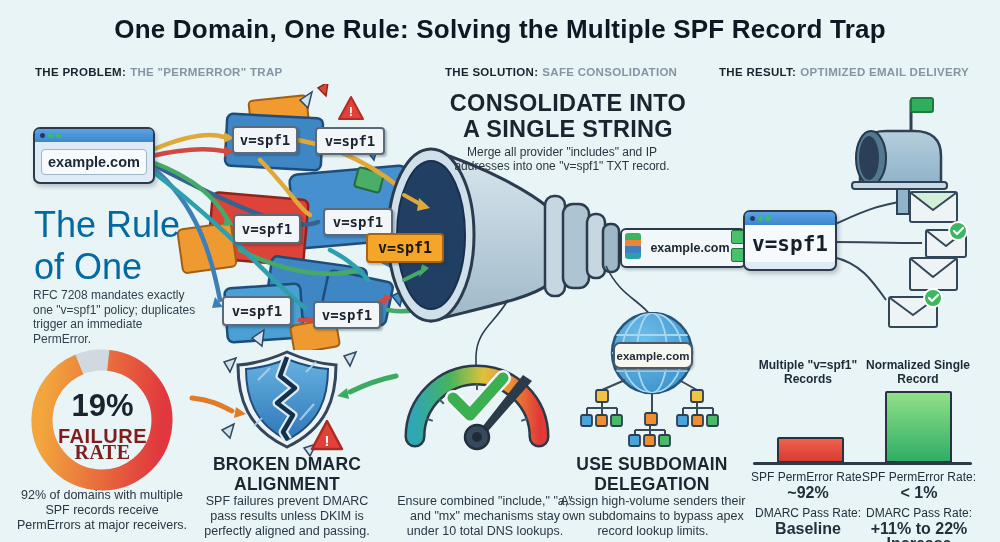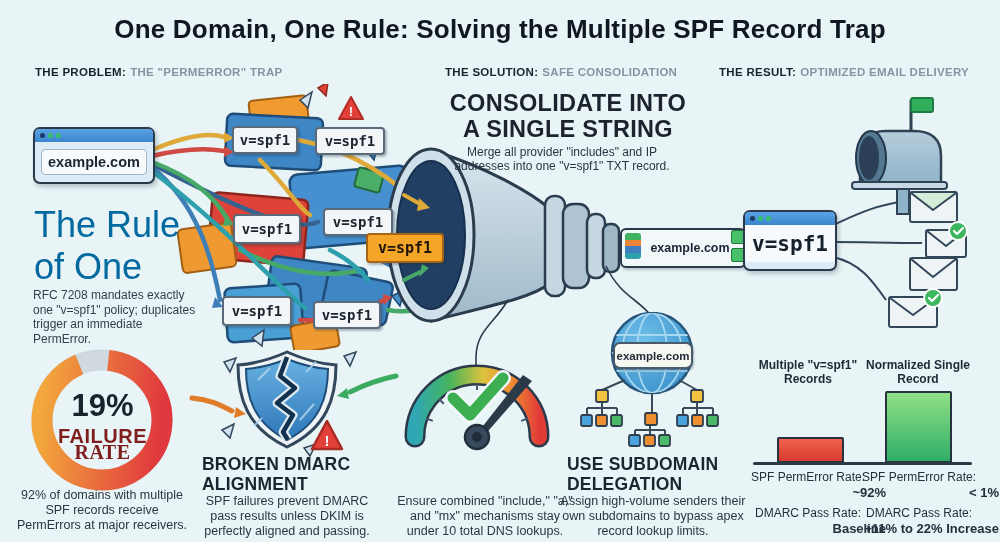--- a/index.html
+++ b/index.html
@@ -12,35 +12,35 @@
   .browser{border:2.5px solid #2b3a4a;border-radius:7px;background:#dcebf5;box-shadow:2px 3px 4px rgba(30,50,70,.25);}
   .bbar{height:13px;background:linear-gradient(180deg,#5aa2e2,#3d85cf);border-radius:4px 4px 0 0;display:flex;align-items:center;padding-left:5px;gap:3px;}
   .dot{width:5px;height:5px;border-radius:50%;}
   .d1{background:#1d3b66;} .d2{background:#35c06a;} .d3{background:#35c06a;}
   .urlbox{margin:7px auto 0;background:#f6fafc;border:1.5px solid #9fb4c4;border-radius:4px;text-align:center;font-weight:bold;color:#1b2733;}
   .tag{font-family:"DejaVu Sans Mono",monospace;font-weight:bold;font-size:14px;color:#1b242e;background:#f3f6f8;border:2px solid #5a6a78;border-radius:4px;display:flex;align-items:center;justify-content:center;box-shadow:1.5px 2px 2px rgba(30,50,70,.3);}
   .tag.orange{background:#f5a628;border-color:#a66414;color:#20160a;}
   .ruletitle{font-size:36px;font-weight:500;color:#0369a1;line-height:1.16;}
   .smalltext{font-size:12px;color:#323f4c;line-height:1.22;}
   .bigheading{font-size:23.5px;font-weight:600;color:#1b242e;line-height:1.12;text-align:center;letter-spacing:.3px;}
-  .cardtitle{font-size:17.5px;font-weight:bold;color:#1b2630;line-height:1.12;text-align:left;letter-spacing:.2px;}
+  .cardtitle{font-size:17.5px;font-weight:bold;color:#1b2630;line-height:1.12;text-align:center;letter-spacing:.2px;}
   .caption{font-size:12.5px;color:#2a3642;line-height:1.2;text-align:center;}
   .donutbig{font-size:31px;font-weight:bold;color:#18232e;text-align:center;}
   .donutword{font-size:20px;font-weight:bold;color:#7f1d1d;text-align:center;letter-spacing:.5px;}
   .tube{left:620px;top:228px;width:122px;height:36px;background:#f2f7fa;border:2px solid #2b3a4a;border-radius:6px;box-shadow:1px 2px 3px rgba(30,50,70,.25);display:flex;align-items:center;}
   .tube .lbl{flex:1;text-align:center;font-weight:bold;font-size:12.5px;color:#1b2733;padding-left:14px;}
   .stripes{position:absolute;left:3px;top:3px;width:16px;height:26px;display:flex;flex-direction:column;border-radius:3px;overflow:hidden;}
   .stripes div{flex:1;}
   .tab{width:15px;height:12px;background:#49c06a;border:1.5px solid #1f7a3c;border-radius:2px;}
   .spfbox{left:743px;top:210px;width:90px;height:57px;}
   .spfbox .body{height:37px;display:flex;align-items:center;justify-content:center;background:#f6fafc;border-radius:0 0 4px 4px;}
   .spfbox .rec{font-family:"DejaVu Sans Mono",monospace;font-weight:bold;font-size:21px;color:#16202b;}
   .barlabel{font-size:12px;font-weight:bold;color:#1d2935;text-align:center;line-height:1.18;}
   .statcol{font-size:12px;color:#22303c;text-align:center;line-height:15px;}
-  .statcol .v{font-weight:bold;font-size:13px;margin-bottom:6px;text-align:right;}
+  .statcol .v{font-weight:bold;font-size:16px;margin-bottom:6px;}
   .axis{left:753px;top:462px;width:219px;height:3px;background:#2c3a47;border-radius:2px;}
   .barwrap{left:753px;top:378px;width:219px;height:85px;}
   .bar{position:absolute;bottom:0;width:63px;border:2px solid #27333e;border-radius:2px 2px 0 0;}
   .pill{background:#f7f7f2;border:2px solid #4a5a68;border-radius:7px;display:flex;align-items:center;justify-content:center;font-weight:bold;font-size:11.5px;color:#222d38;box-shadow:1px 1.5px 2px rgba(30,50,70,.3);}
 </style>
 </head>
 <body>
 
 <div id="stage">
 

